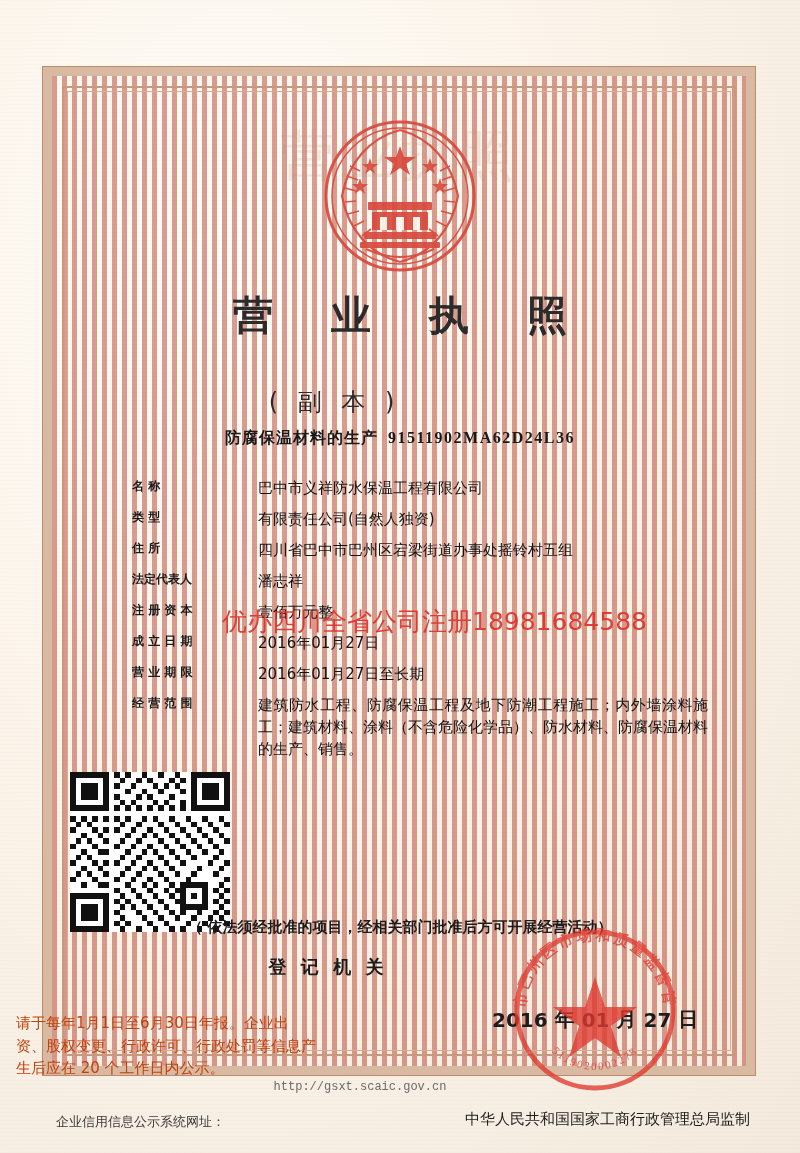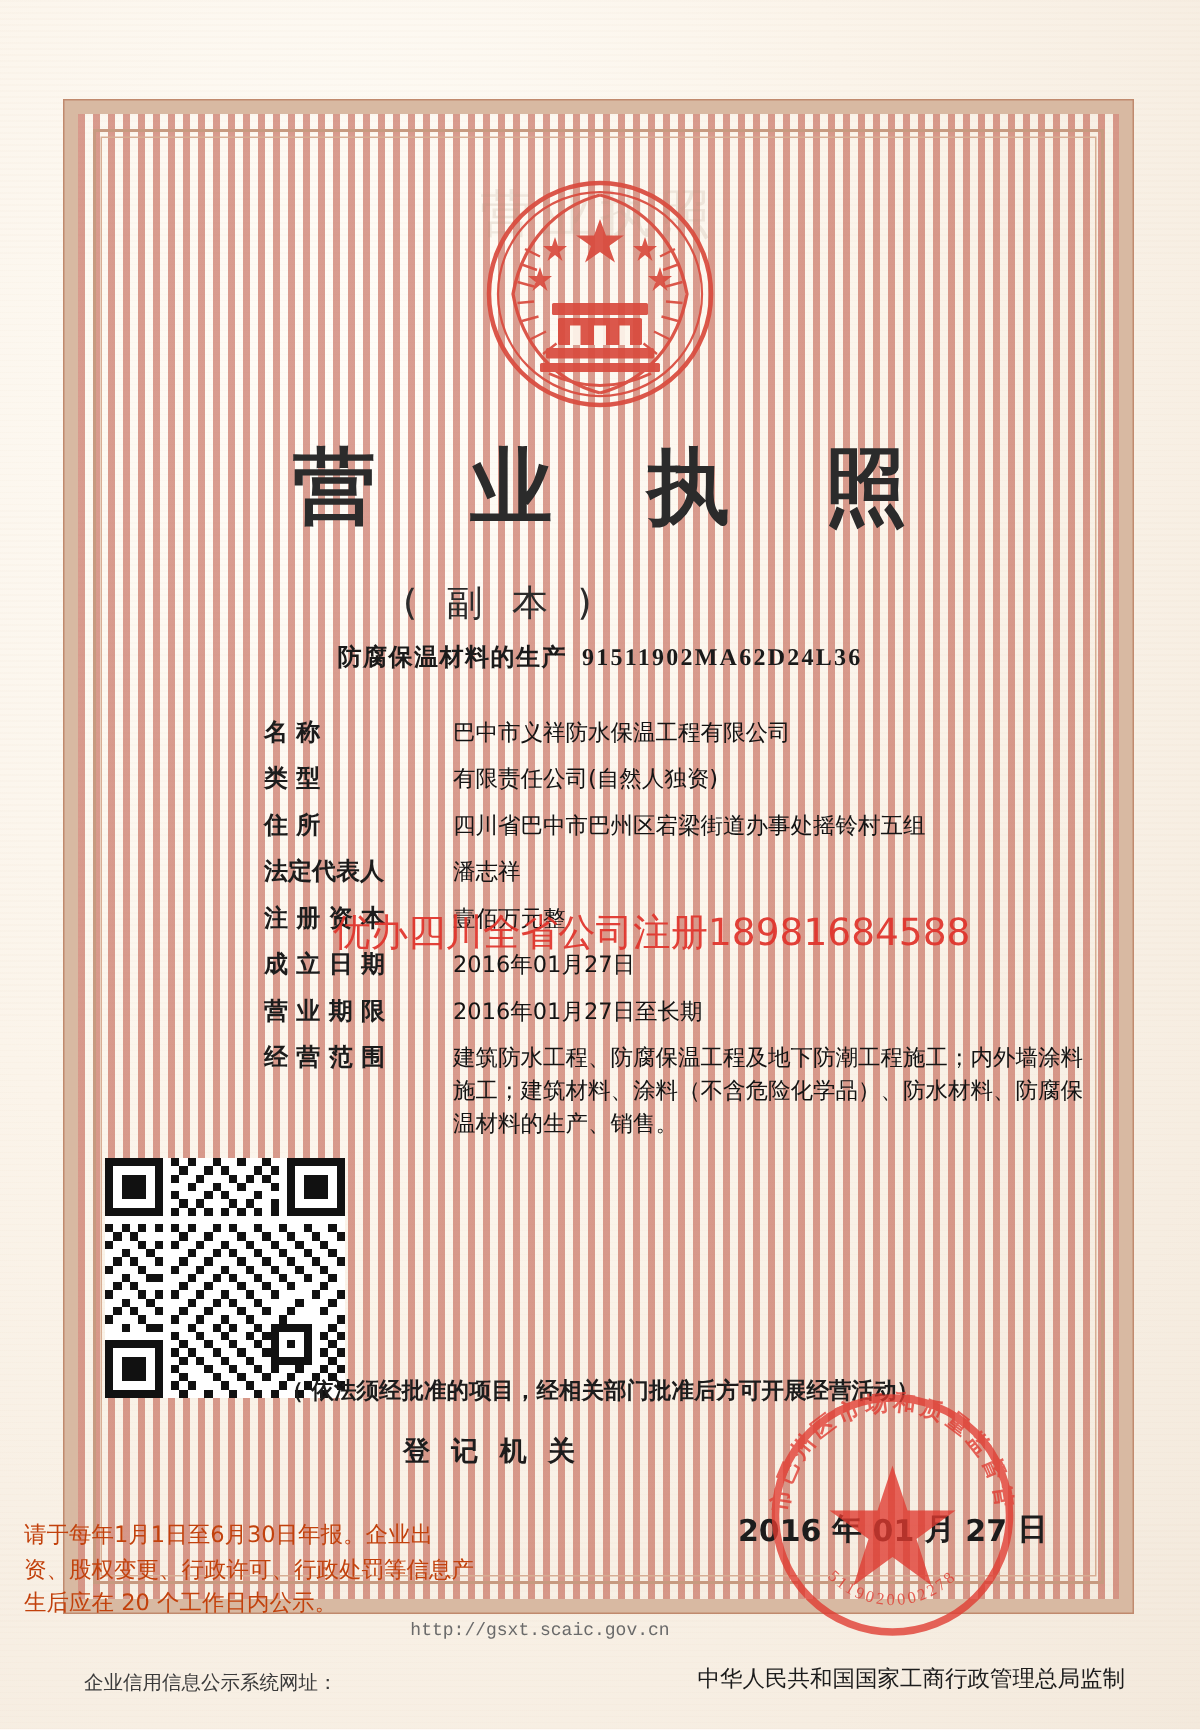--- a/index.html
+++ b/index.html
@@ -74,21 +74,21 @@
     box-sizing: border-box;
     border: 1px solid #d7ad93;
   }
   
   .watermark {
     position: absolute;
     left: 0;
     top: 120px;
     width: 800px;
     text-align: center;
-    font-size: 34px;
+    font-size: 54px;
     letter-spacing: 6px;
     color: rgba(175,150,130,0.18);
     font-family: "Liberation Serif", serif;
     user-select: none;
   }
   
   .emblem {
     position: absolute;
     left: 320px;
     top: 116px;
@@ -97,21 +97,21 @@
   }
   
   .title {
     position: absolute;
     left: 0;
     top: 288px;
     width: 800px;
     text-align: center;
     font-family: "DejaVu Sans", "Liberation Sans", sans-serif;
     font-weight: bold;
-    font-size: 55px;
+    font-size: 40px;
     letter-spacing: 22px;
     text-indent: 22px;
     color: #2b2b2b;
   }
   .subtitle {
     position: absolute;
     left: 0;
     top: 386px;
     width: 663px;
     text-align: center;
@@ -149,25 +149,24 @@
     display: flex;
     align-items: flex-start;
     margin-bottom: 9px;
     min-height: 22px;
   }
   .field-label {
     width: 120px;
     flex: 0 0 120px;
     font-family: "DejaVu Sans", "Liberation Sans", sans-serif;
     font-weight: bold;
-    font-size: 16px;
+    font-size: 12px;
     color: #1c1c1c;
     display: flex;
     justify-content: space-between;
-    padding-left: 44px;
   }
   .field-value {
     font-family: "DejaVu Sans", "Liberation Sans", sans-serif;
     font-size: 15px;
     color: #141414;
     line-height: 1.45;
     padding-left: 6px;
   }
   .field-row.scope .field-value {
     max-width: 450px;

